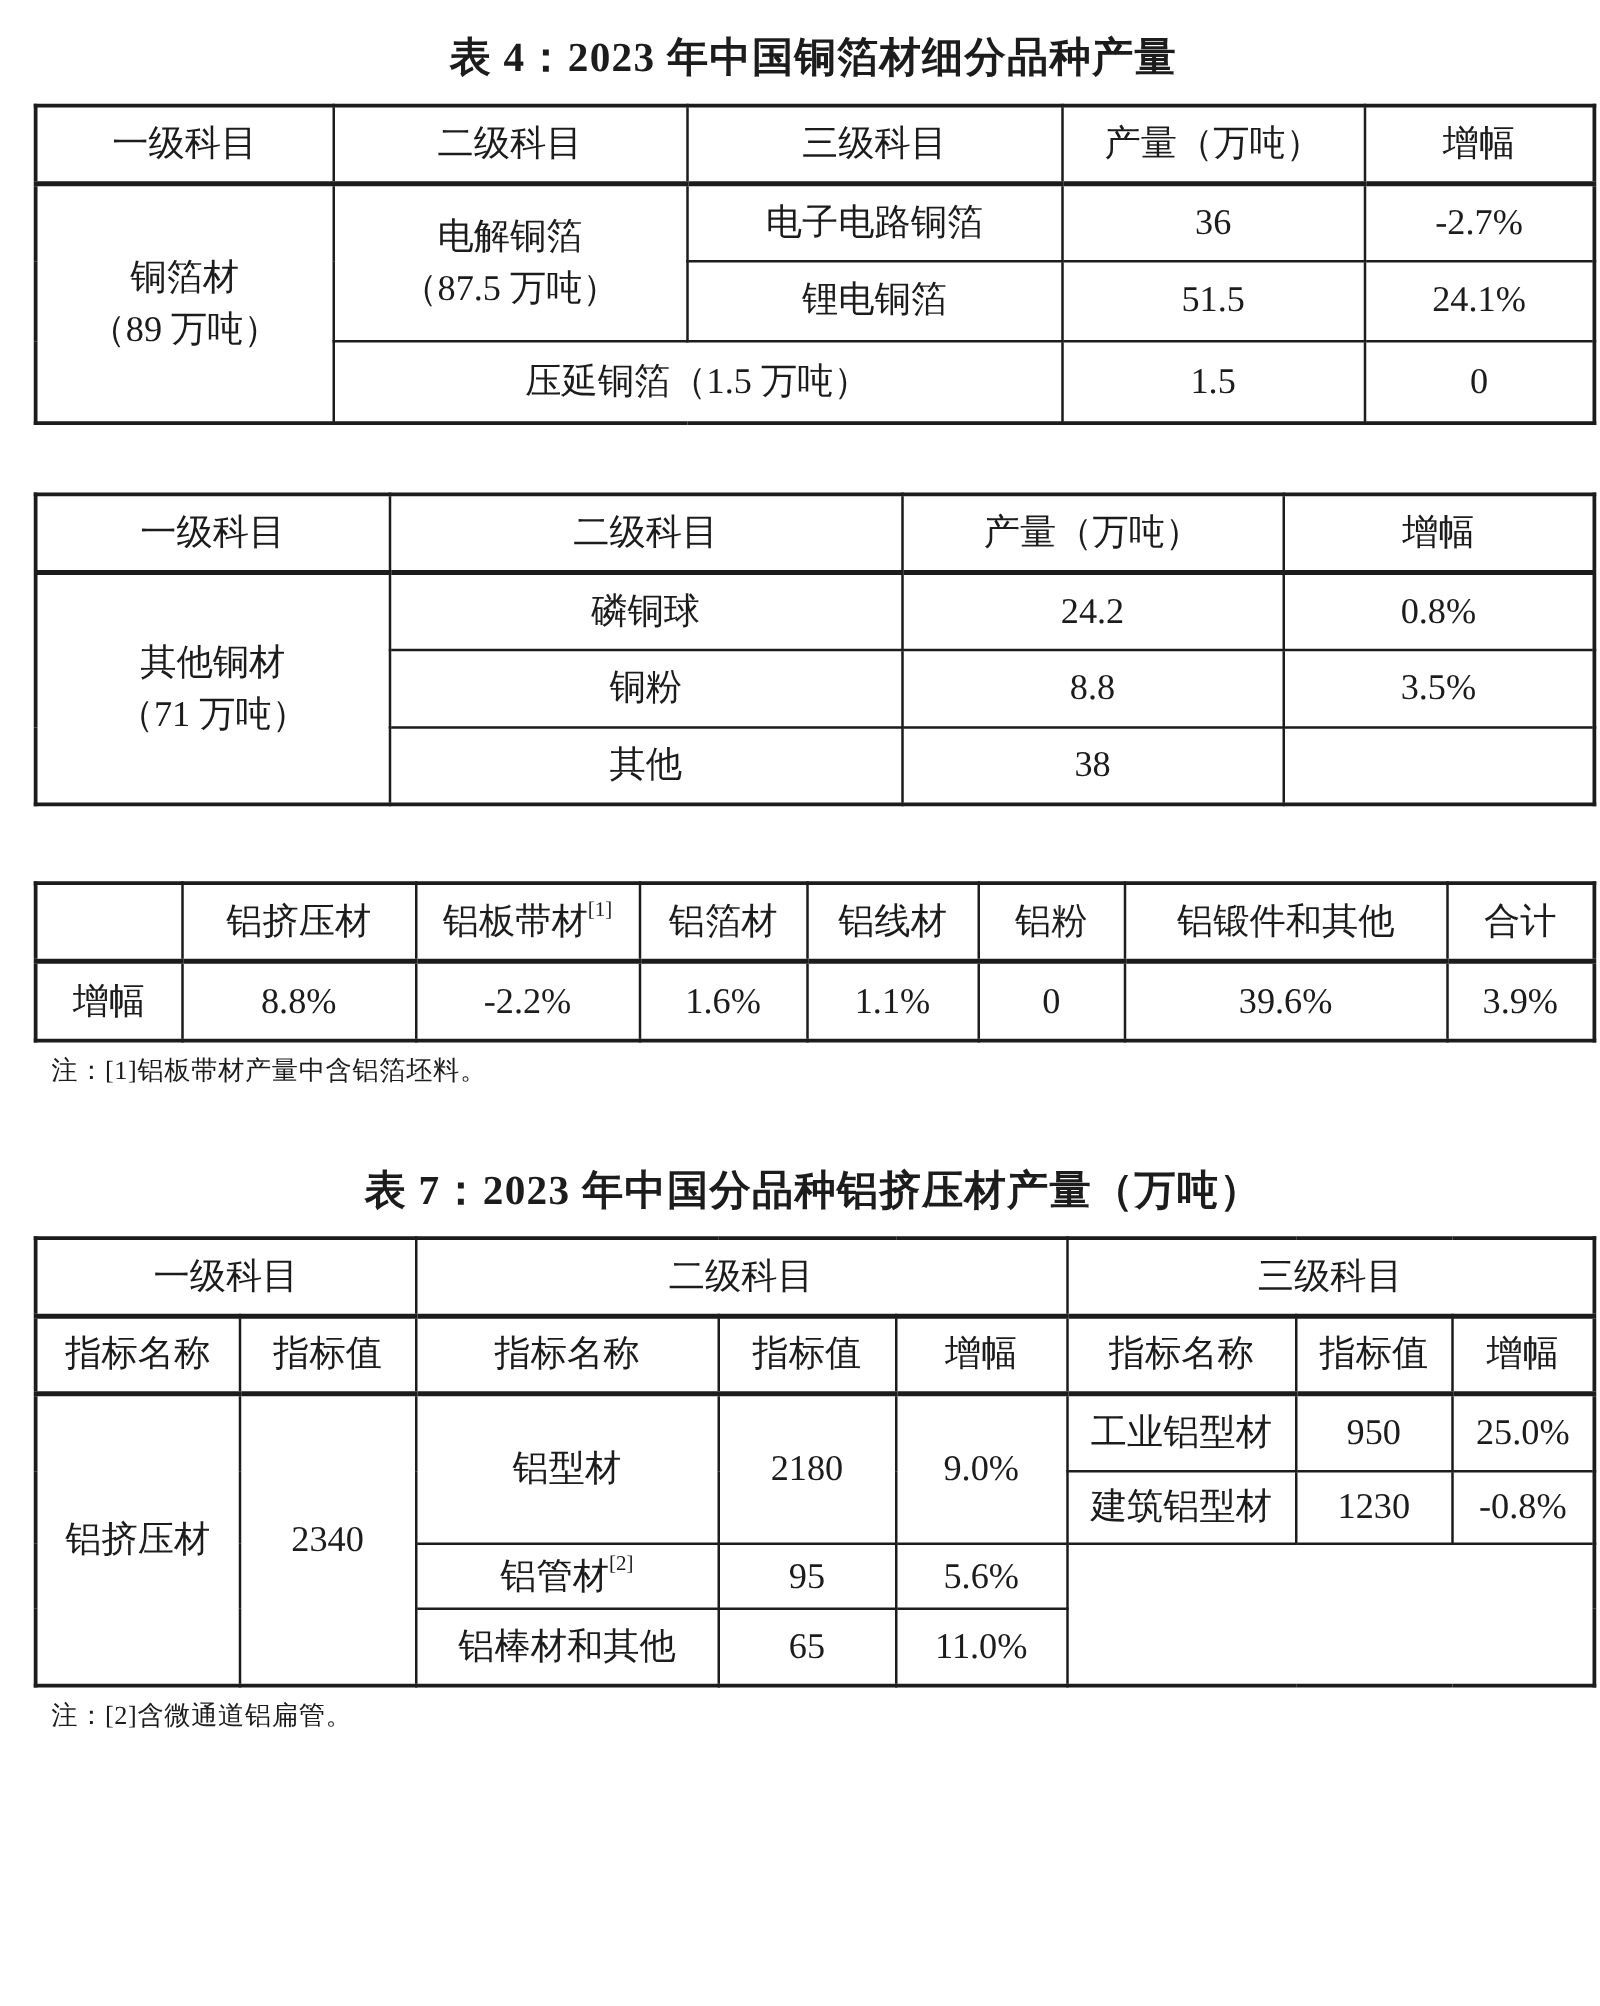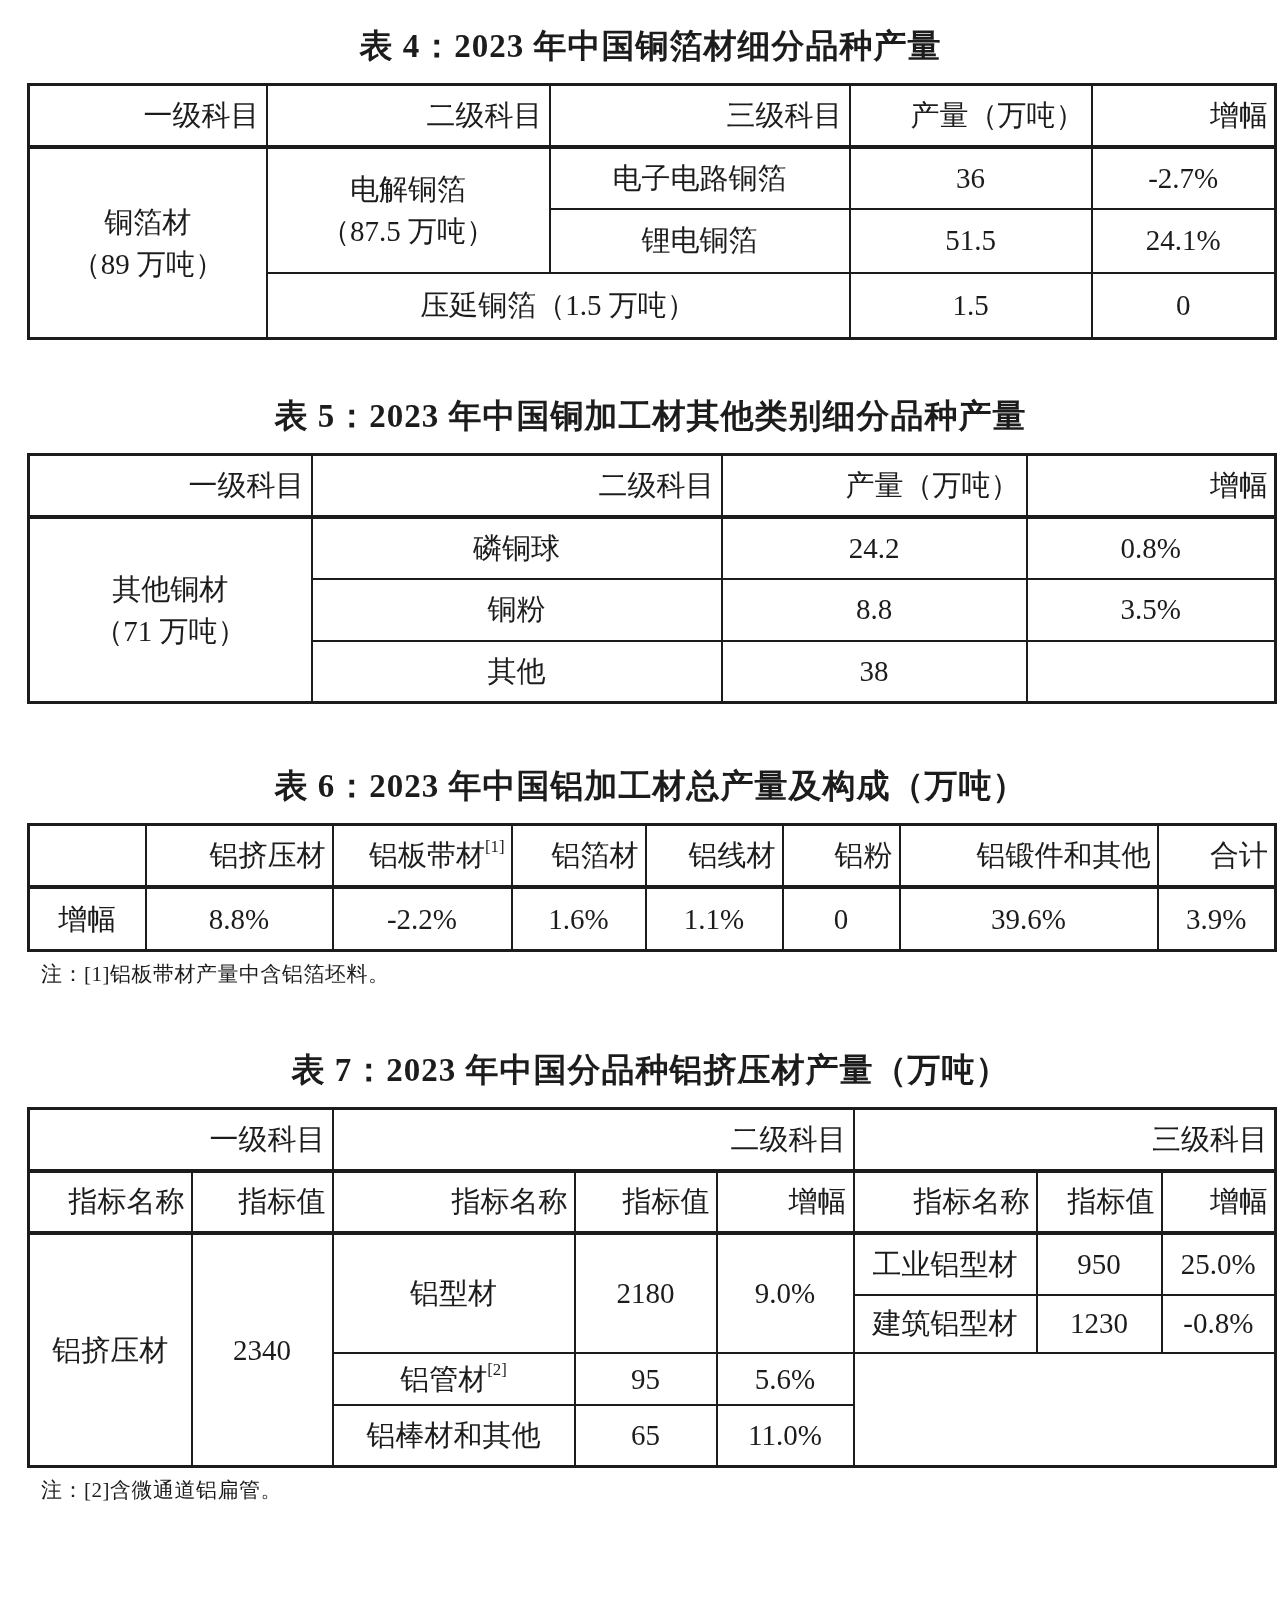--- a/index.html
+++ b/index.html
@@ -35,21 +35,21 @@
   th, td {
     border: 2px solid #1c1c1c;
     font-size: 29px;
     font-weight: normal;
     text-align: center;
     vertical-align: middle;
     padding: 4px 6px;
     white-space: pre-line;
     line-height: 1.45;
   }
-  thead th { border-bottom-width: 4px; text-align: right; }
+  thead th { border-bottom-width: 4px; }
   sup {
     font-size: 0.58em;
     line-height: 0;
     position: relative;
     top: -0.15em;
   }
   .note {
     font-size: 21px;
     margin: 8px 0 0 14px;
     letter-spacing: 0.5px;
@@ -100,21 +100,20 @@
         <tr style="height:66px">
           <td colspan="2">压延铜箔（1.5 万吨）</td>
           <td>1.5</td>
           <td>0</td>
         </tr>
       </tbody>
     </table>
   </div>
 
   <div class="section gap-s5">
-    <div class="tbl-title">表 5：2023 年中国铜加工材其他类别细分品种产量</div>
     <table>
       <colgroup>
         <col style="width:283px">
           <col style="width:410px">
           <col style="width:305px">
           <col style="width:249px">
       </colgroup>
       <thead>
         <tr style="height:62px">
           <th>一级科目</th>
@@ -139,21 +138,20 @@
         <tr style="height:62px">
           <td>其他</td>
           <td>38</td>
           <td></td>
         </tr>
       </tbody>
     </table>
   </div>
 
   <div class="section gap-s6">
-    <div class="tbl-title">表 6：2023 年中国铝加工材总产量及构成（万吨）</div>
     <table>
       <colgroup>
         <col style="width:117px">
           <col style="width:187px">
           <col style="width:179px">
           <col style="width:134px">
         <col style="width:137px">
           <col style="width:117px">
           <col style="width:258px">
           <col style="width:118px">

